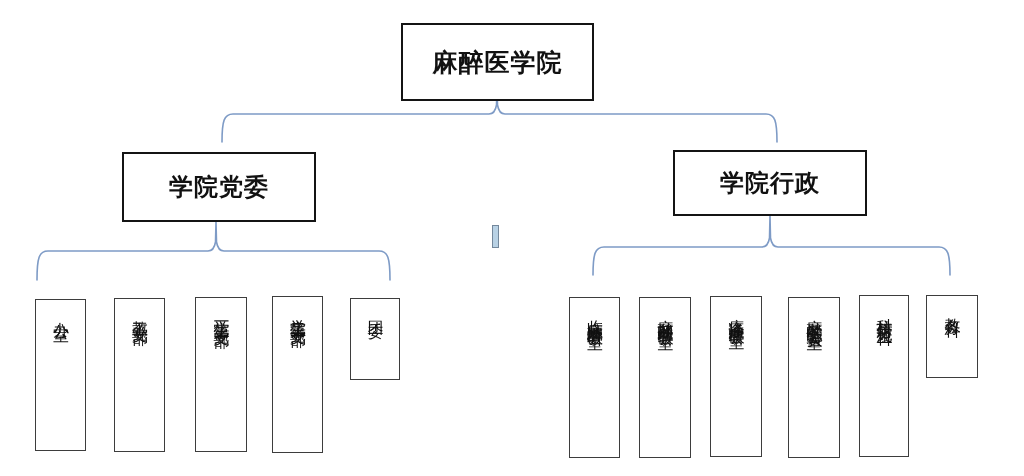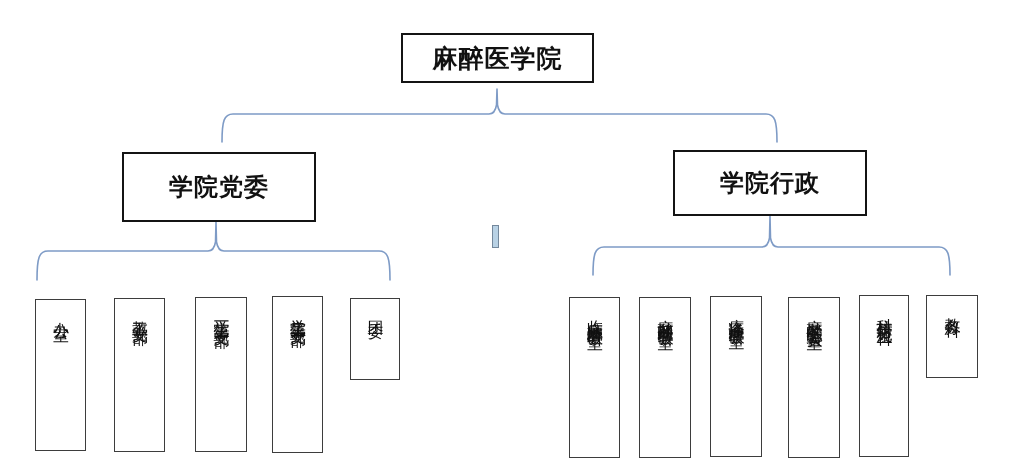--- a/index.html
+++ b/index.html
@@ -32,21 +32,21 @@
 <body>
 
 <div class="canvas">
 
   <svg class="connectors" width="1024" height="476" viewBox="0 0 1024 476" fill="none">
     <path stroke-width="1.6" stroke-linecap="round" stroke-linejoin="round" d="M 222 142 C 222 121 224 114 233 114 L 489 114 C 493 114 495.5 111 496.5 105 L 497 89 L 497.5 105 C 498.5 111 501 114 505 114 L 766 114 C 775 114 777 121 777 142" stroke="#7e9bc6"></path>
     <path stroke-width="1.6" stroke-linecap="round" stroke-linejoin="round" d="M 37 280 C 37 258 39 251 48 251 L 208 251 C 212 251 214.5 248 215.5 242 L 216 222 L 216.5 242 C 217.5 248 220 251 224 251 L 379 251 C 388 251 390 258 390 280" stroke="#7e9bc6"></path>
     <path stroke-width="1.6" stroke-linecap="round" stroke-linejoin="round" d="M 593 275 C 593 254 595 247 604 247 L 762 247 C 766 247 768.5 244 769.5 238 L 770 216 L 770.5 238 C 771.5 244 774 247 778 247 L 939 247 C 948 247 950 254 950 275" stroke="#7e9bc6"></path>
   </svg>
 
-  <div class="node lvl1" style="left:401px; top:23px; width:193px; height:50px;margin-top:10px;">
+  <div class="node lvl1" style="left:401px; top:23px; width:193px; height:78px;">
     <span>麻醉医学院</span>
   </div>
 
   <div class="node lvl2" style="left:122px; top:152px; width:194px; height:70px;">
     <span>学院党委</span>
   </div>
   <div class="node lvl2" style="left:673px; top:150px; width:194px; height:66px;">
     <span>学院行政</span>
   </div>
 

